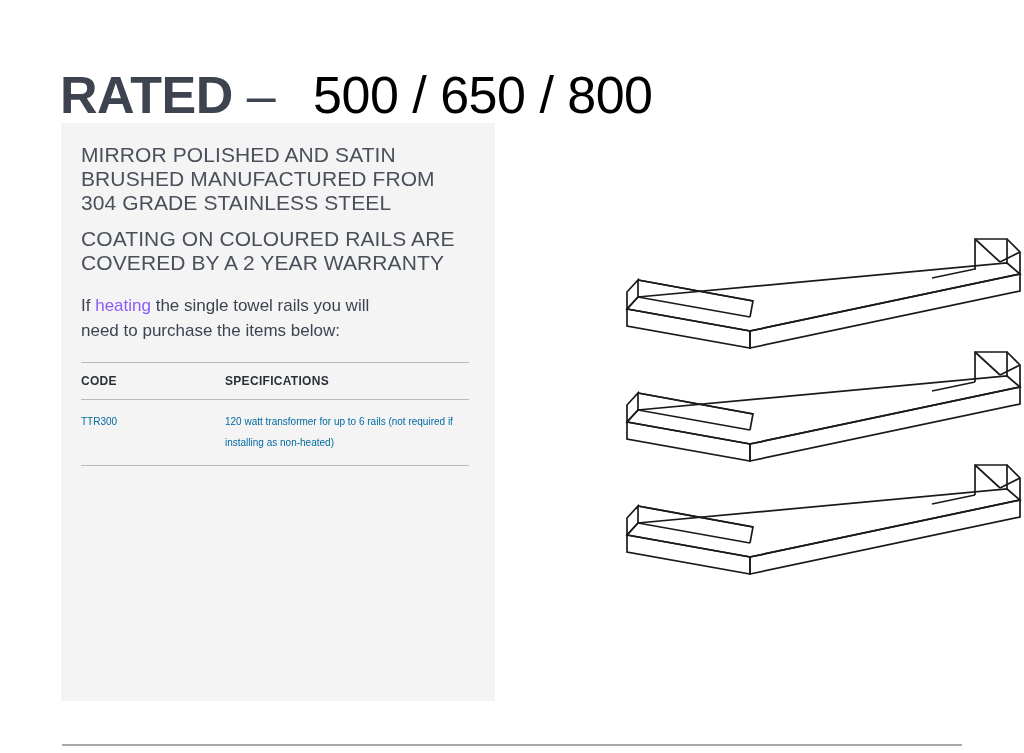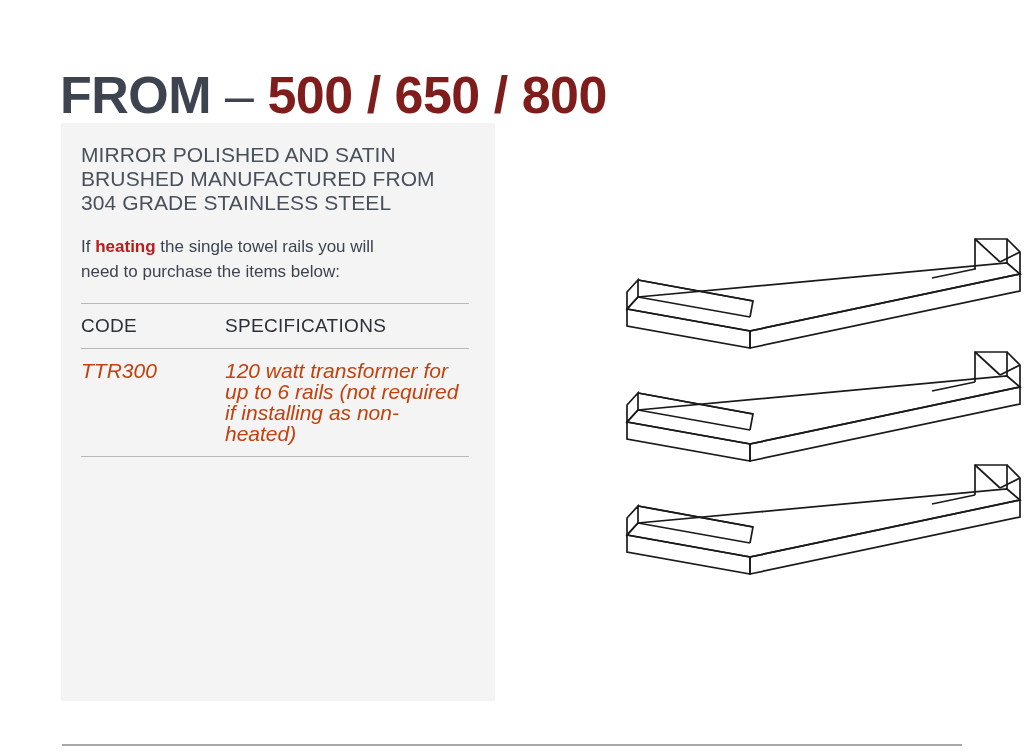--- a/index.html
+++ b/index.html
@@ -28,22 +28,23 @@
   }
   #page-title .code {
     font-weight: 700;
     color: #3d4450;
   }
   #page-title .dash {
     font-weight: 400;
     color: #3d4450;
   }
   #page-title .sizes {
-    font-weight: 700;
-    color: #7f1d1d;
+    font-weight: 400;
+    color: #000000;
+    margin-left: 24px;
   }
 
   
   #info-panel {
     position: absolute;
     left: 61px;
     top: 123px;
     width: 434px;
     height: 578px;
     background: #f4f4f5;
@@ -65,48 +66,47 @@
   }
 
   .heating-note {
     margin-top: 18px;
     font-size: 17px;
     line-height: 25px;
     color: #3d4450;
     max-width: 330px;
   }
   .heating-note b {
-    font-weight: 700;
-    color: #b91c1c;
+    font-weight: 400;
+    color: #8b5cf6;
   }
 
   
   #spec-table {
     margin-top: 19px;
     width: 388px;
     border-collapse: collapse;
   }
   #spec-table th {
     text-align: left;
-    font-size: 19px;
-    font-weight: 400;
+    font-size: 12px;
+    font-weight: 700;
     color: #2b3038;
     letter-spacing: 0.3px;
     padding: 11px 0 11px 0;
     border-top: 1.3px solid #b9b9bb;
     border-bottom: 1.3px solid #b9b9bb;
   }
   #spec-table td {
     vertical-align: top;
-    font-size: 21px;
+    font-size: 10px;
     line-height: 21px;
-    color: #c2410c;
+    color: #0369a1;
     padding: 11px 0 12px 0;
     border-bottom: 1.3px solid #b9b9bb;
-    font-style: italic;
   }
   #spec-table .col-code {
     width: 136px;
     padding-right: 8px;
   }
   #spec-table .col-spec {
     padding-right: 6px;
   }
 
   
@@ -139,27 +139,28 @@
     top: 744px;
     width: 900px;
     height: 2px;
     background: #a8a8aa;
   }
 </style>
 </head>
 <body>
 
 <h1 id="page-title">
-  <span class="code">FROM</span><span class="dash"> – </span><span class="sizes">500 / 650 / 800</span>
+  <span class="code">RATED</span><span class="dash"> – </span><span class="sizes">500 / 650 / 800</span>
 </h1>
 
 <section id="info-panel">
 
   <ul class="feature-list">
     <li class="feature-item">MIRROR POLISHED AND SATIN BRUSHED MANUFACTURED FROM 304 GRADE STAINLESS STEEL</li>
+    <li class="feature-item">COATING ON COLOURED RAILS ARE COVERED BY A 2 YEAR WARRANTY</li>
   </ul>
 
   <p class="heating-note"><span>If </span><b>heating</b><span> the single towel rails you will need to purchase the items below:</span></p>
 
   <table id="spec-table">
     <thead>
       <tr>
         <th class="col-code">CODE</th>
         <th class="col-spec">SPECIFICATIONS</th>
       </tr>

